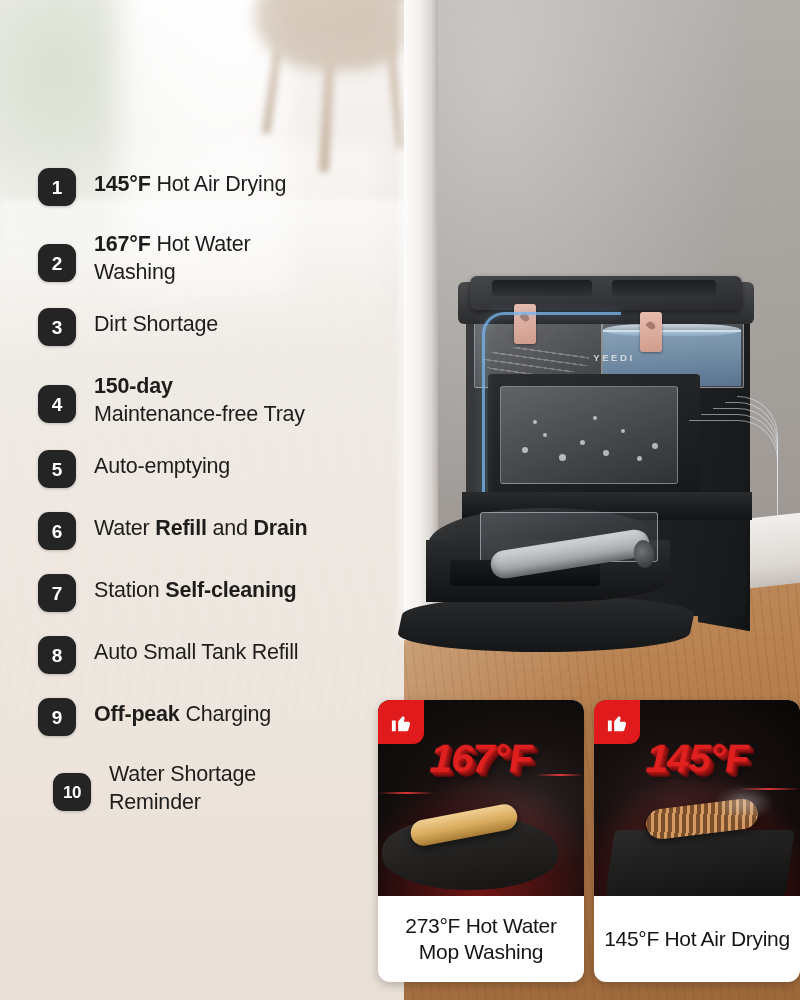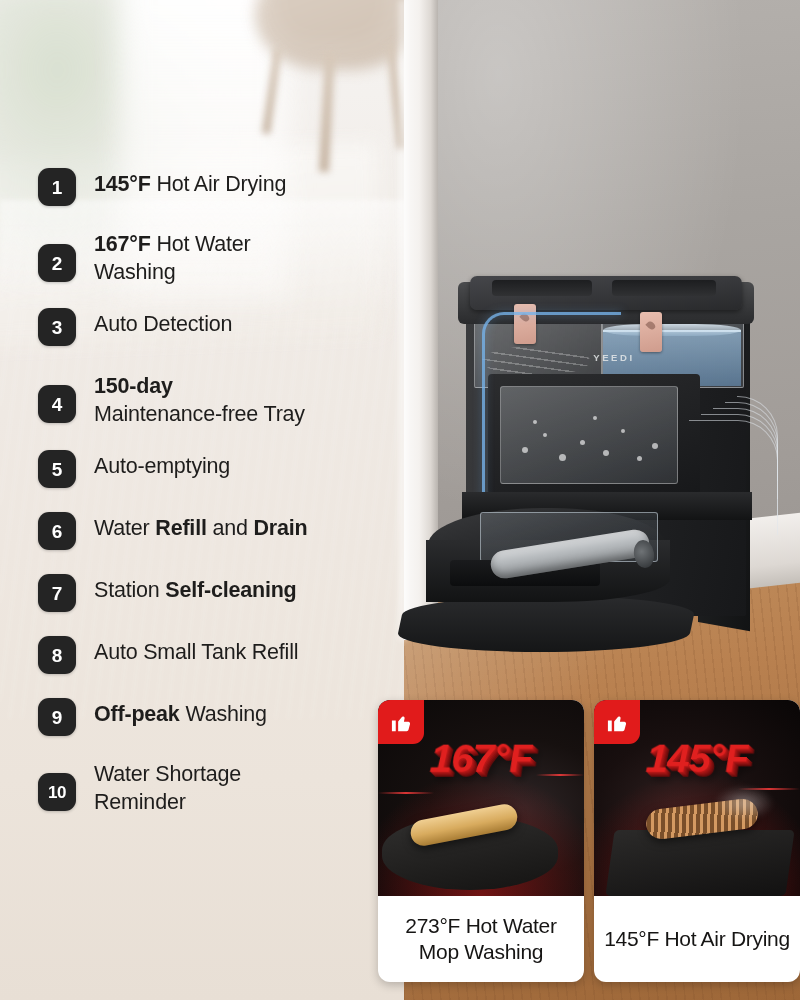--- a/index.html
+++ b/index.html
@@ -270,21 +270,21 @@
   
   .features{position:absolute;left:38px;top:168px;width:350px;}
   .feat{position:relative;display:flex;align-items:flex-start;margin-bottom:0;}
   .badge{
     flex:0 0 auto;width:38px;height:38px;border-radius:11px;
     background:#242424;
     display:flex;align-items:center;justify-content:center;
     color:#fff;font-size:19px;font-weight:700;line-height:1;
     box-shadow:0 1px 3px rgba(0,0,0,.22);
   }
-  .badge.wide{font-size:17px;letter-spacing:-.5px;}
+  .badge.wide{font-size:17px;letter-spacing:-.5px;margin-left:15px;}
   .feat-text{
     margin-left:18px;color:#1e1d1c;font-size:21.5px;line-height:1.28;
     letter-spacing:-.2px;padding-top:3px;
   }
   .feat-text b{font-weight:700;}
 
   
   .cards{position:absolute;left:378px;top:700px;width:422px;height:290px;display:flex;gap:10px;}
   .card{
     position:relative;width:206px;height:282px;
@@ -442,21 +442,21 @@
       <div class="feat-text"><b>145°F</b><span> Hot Air Drying</span></div>
     </div>
 
     <div class="feat" style="margin-bottom:22px;">
       <div class="badge" style="margin-top:16px;">2</div>
       <div class="feat-text" style="max-width:205px;"><b>167°F</b><span> Hot Water Washing</span></div>
     </div>
 
     <div class="feat" style="margin-bottom:24px;">
       <div class="badge">3</div>
-      <div class="feat-text">Auto Detection</div>
+      <div class="feat-text">Dirt Shortage</div>
     </div>
 
     <div class="feat" style="margin-bottom:22px;">
       <div class="badge" style="margin-top:15px;">4</div>
       <div class="feat-text" style="max-width:250px;"><b>150-day</b><br><span> Maintenance-free Tray</span></div>
     </div>
 
     <div class="feat" style="margin-bottom:24px;">
       <div class="badge">5</div>
       <div class="feat-text">Auto-emptying</div>
@@ -472,21 +472,21 @@
       <div class="feat-text"><span>Station </span><b>Self-cleaning</b></div>
     </div>
 
     <div class="feat" style="margin-bottom:24px;">
       <div class="badge">8</div>
       <div class="feat-text">Auto Small Tank Refill</div>
     </div>
 
     <div class="feat" style="margin-bottom:22px;">
       <div class="badge">9</div>
-      <div class="feat-text"><b>Off-peak</b><span> Washing</span></div>
+      <div class="feat-text"><b>Off-peak</b><span> Charging</span></div>
     </div>
 
     <div class="feat" style="margin-bottom:22px;">
       <div class="badge wide" style="margin-top:15px;">10</div>
       <div class="feat-text" style="max-width:190px;">Water Shortage Reminder</div>
     </div>
 
 
   </div>
 

